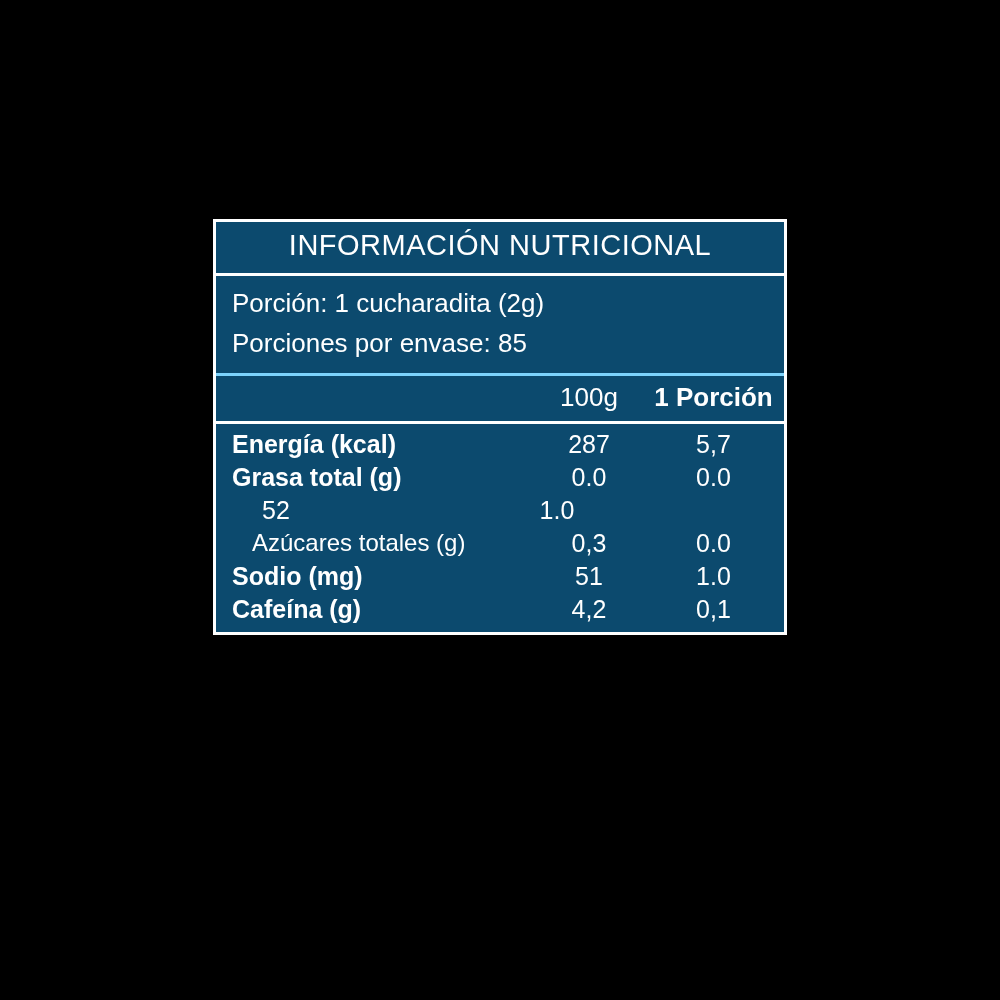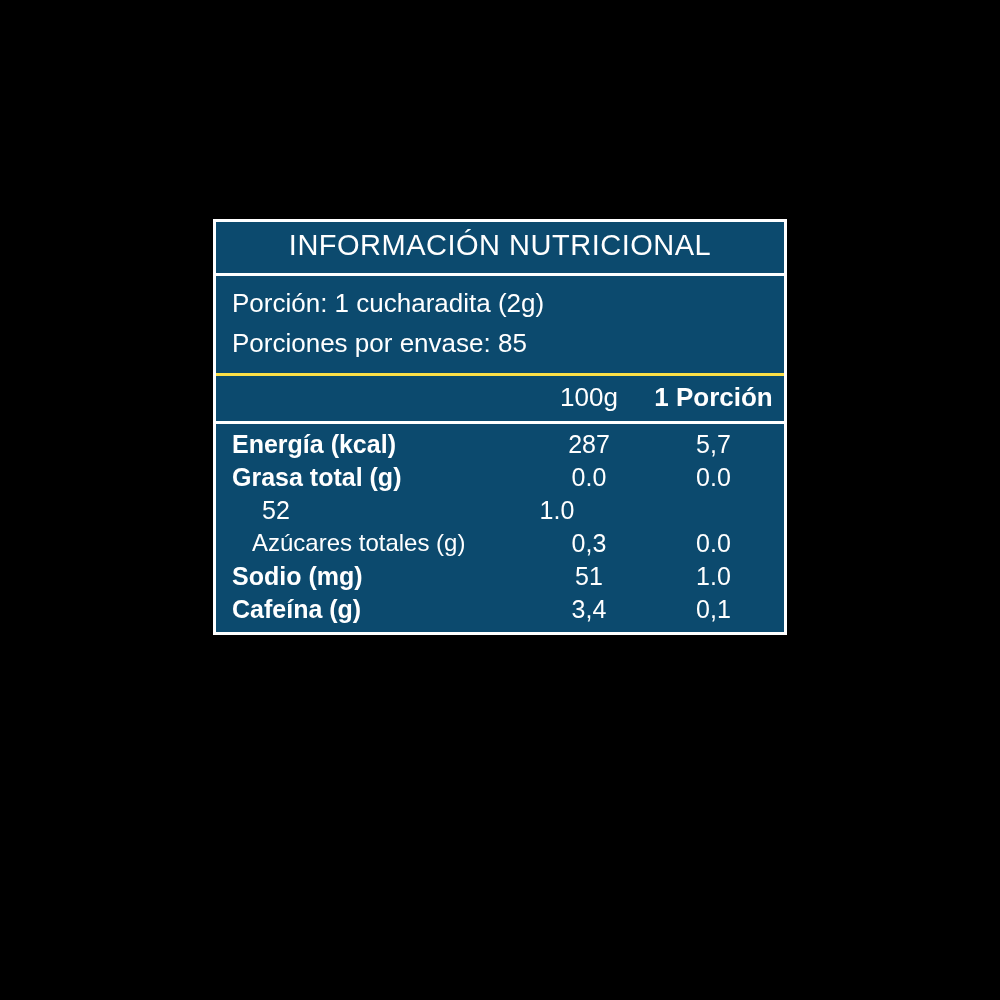--- a/index.html
+++ b/index.html
@@ -29,21 +29,21 @@
     padding: 7px 0 11px 0;
   }
   .title-row .title {
     font-size: 29px;
     letter-spacing: 0.5px;
     font-weight: 400;
     color: #ffffff;
     display: inline-block;
   }
   .serving-block {
-    border-bottom: 3px solid #fde047;
+    border-bottom: 3px solid #7dd3fc;
     padding: 7px 0 9px 16px;
   }
   .serving-line {
     font-size: 26px;
     font-weight: 400;
     line-height: 1.55;
     color: #ffffff;
   }
   .head-row {
     display: flex;
@@ -147,18 +147,18 @@
     </div>
 
     <div class="nut-row">
       <div class="label">Sodio (mg)</div>
       <div class="v100">51</div>
       <div class="vport">1.0</div>
     </div>
 
     <div class="nut-row">
       <div class="label">Cafeína (g)</div>
-      <div class="v100">3,4</div>
+      <div class="v100">4,2</div>
       <div class="vport">0,1</div>
     </div>
 
   </div>
 </div>
 
 </body></html>

